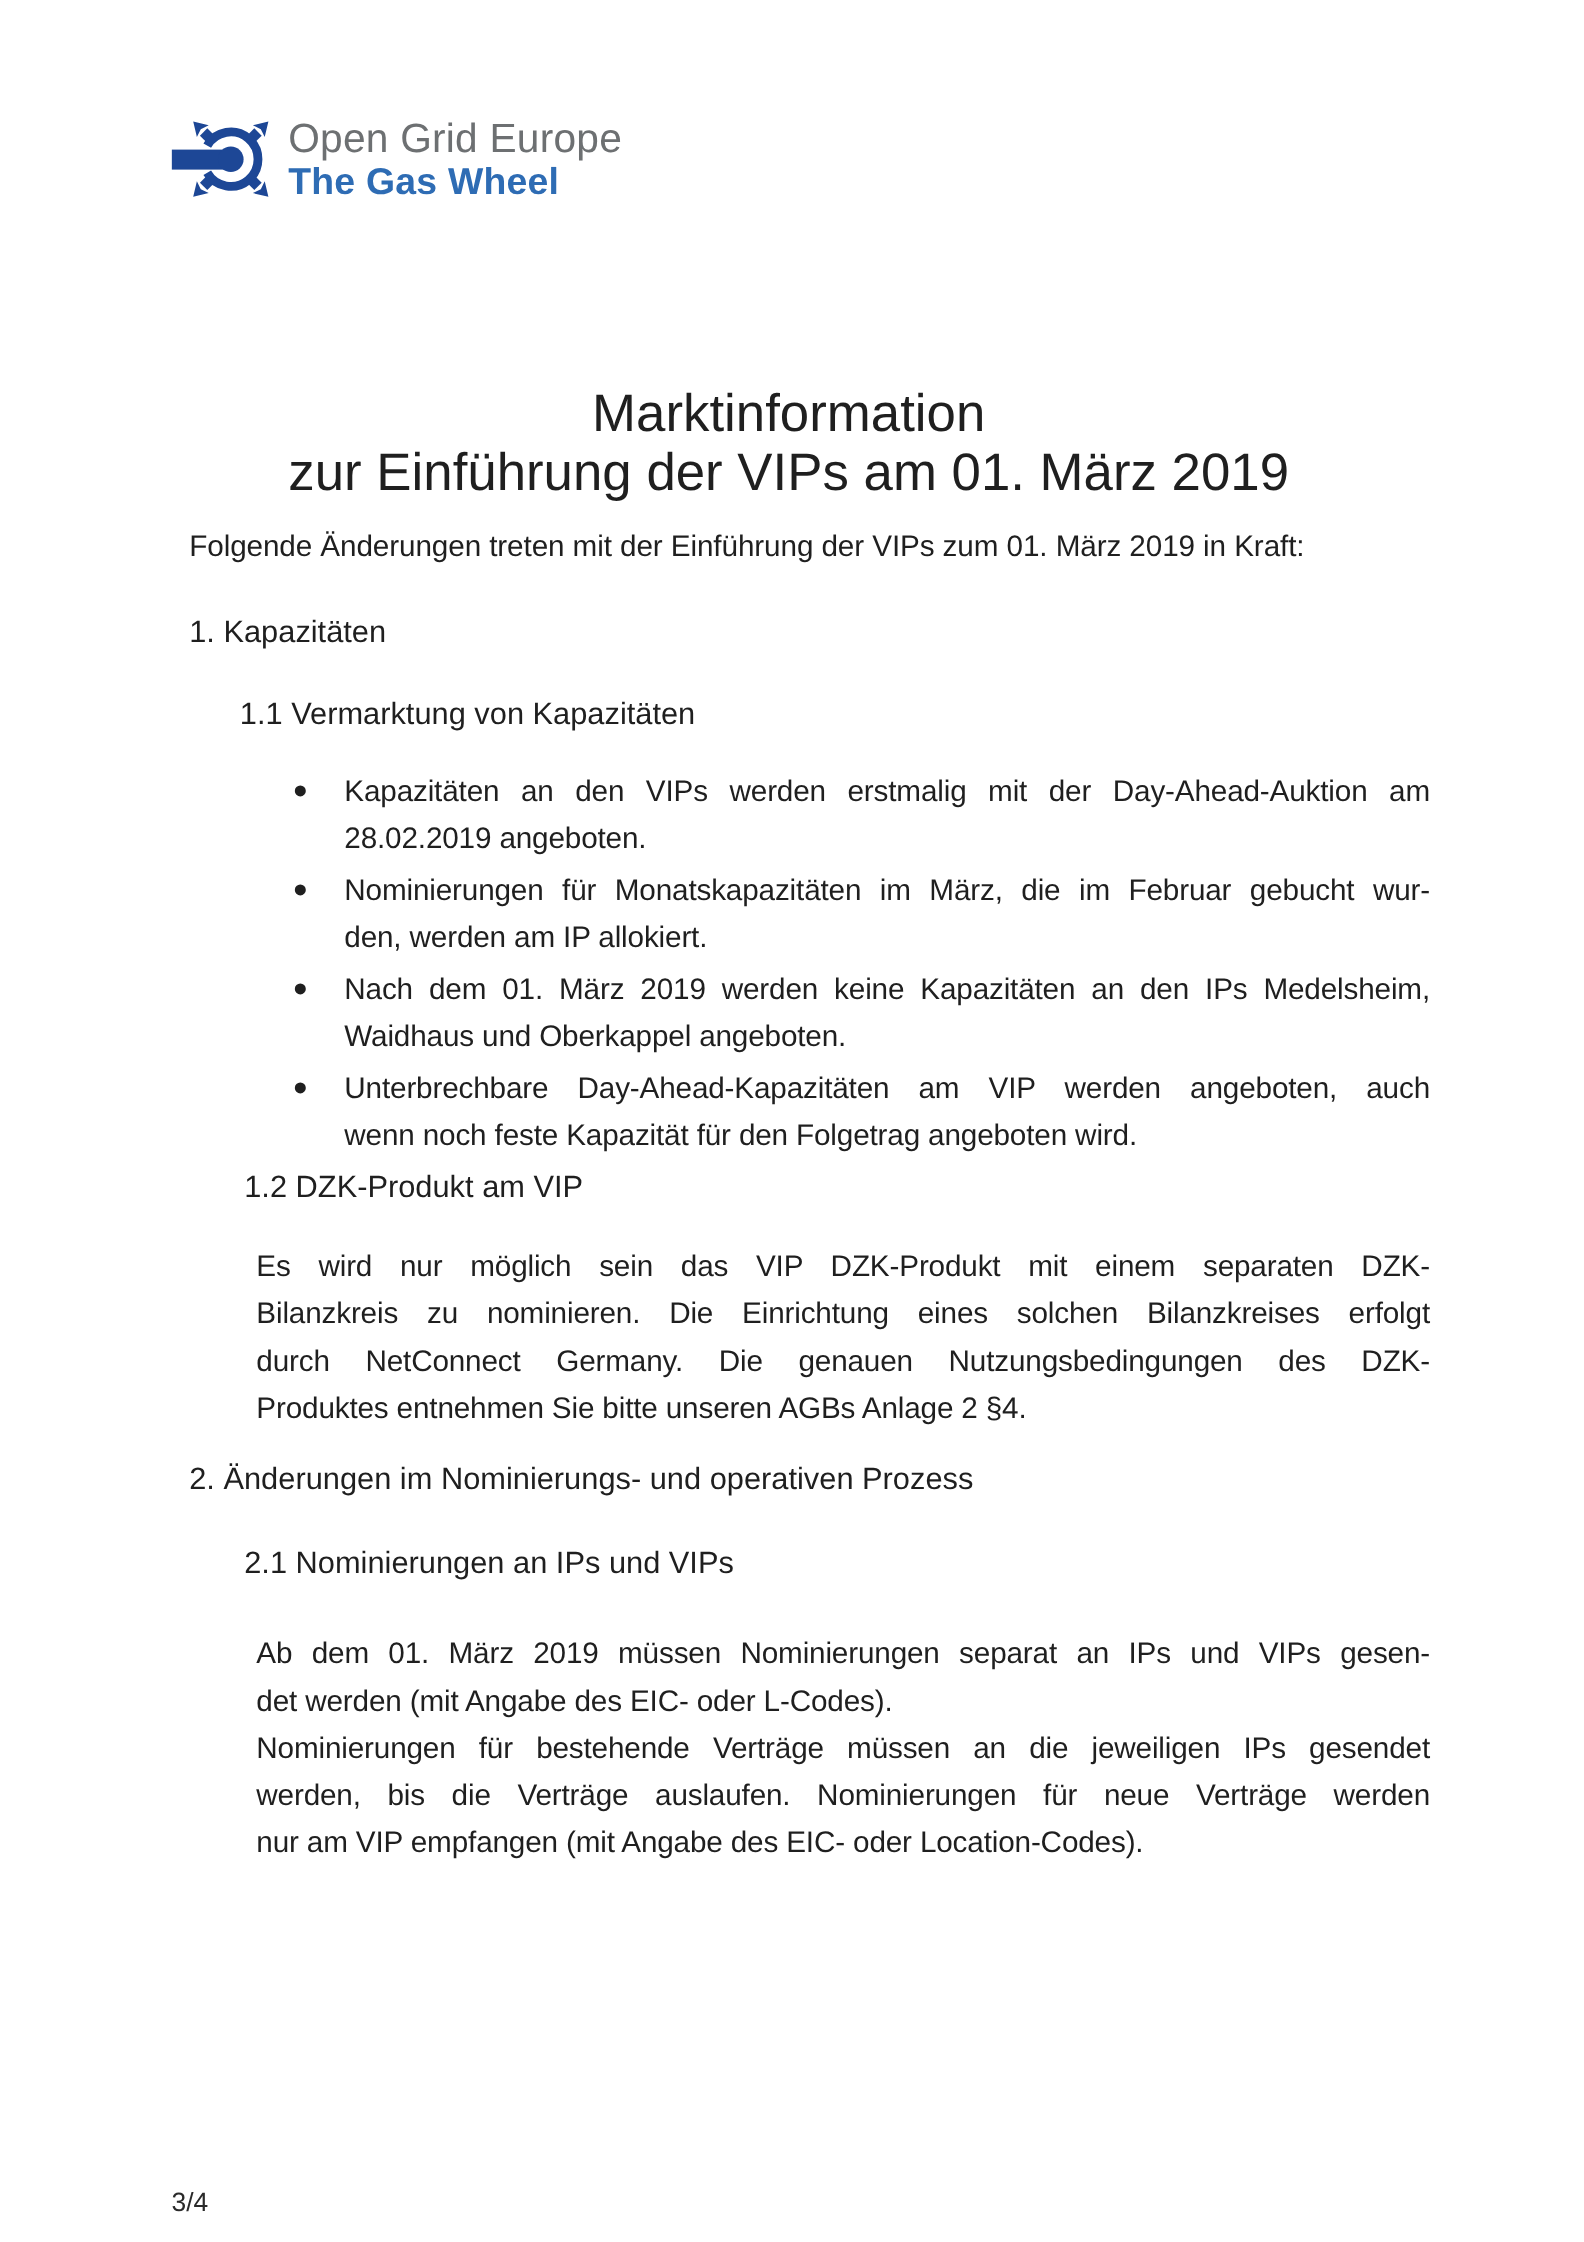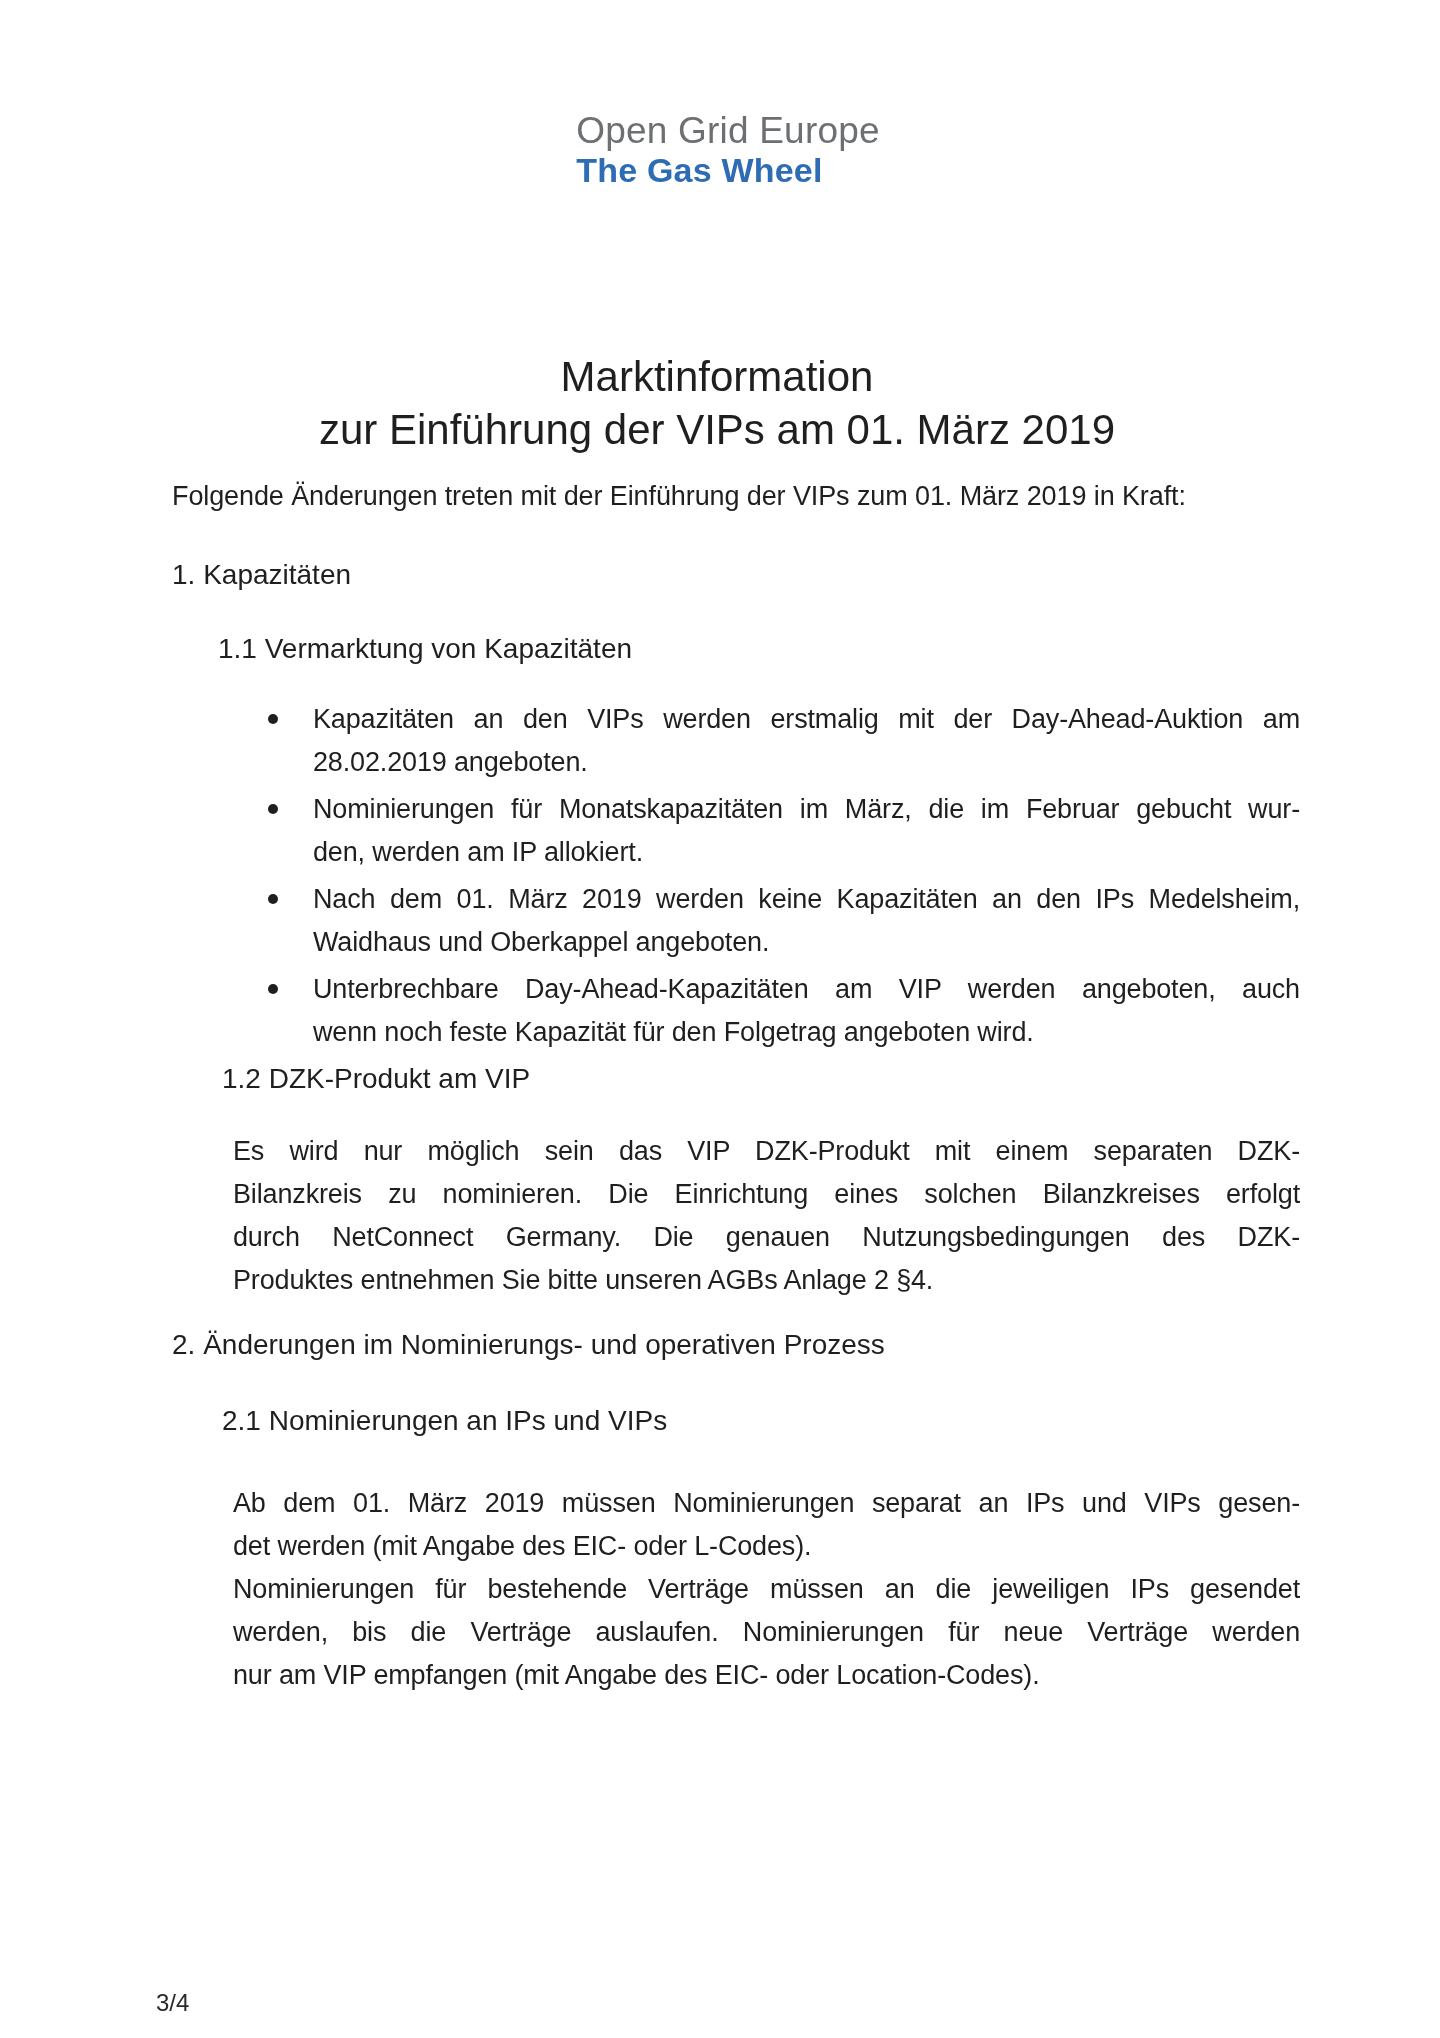--- a/index.html
+++ b/index.html
@@ -3,27 +3,27 @@
 <meta charset="utf-8">
 <style>
   html,body{margin:0;padding:0;}
   body{
     width:1440px;height:2038px;background:#ffffff;position:relative;
     font-family:"Liberation Sans", sans-serif;color:#1f1f1f;overflow:hidden;
   }
   .page{position:relative;width:1440px;height:2038px;padding:0 140px 0 172px;box-sizing:border-box;}
 
   
-  .logo{display:flex;align-items:center;gap:10px;margin:100px 0 0 -16px;height:88px;flex-direction:column;}
+  .logo{display:flex;align-items:center;gap:10px;margin:100px 0 0 -16px;height:88px;}
   .logo-text{display:flex;flex-direction:column;justify-content:center;}
   .logo-name{font-size:37px;line-height:42px;color:#6d7072;letter-spacing:0.2px;}
   .logo-tagline{font-size:34px;line-height:38px;font-weight:bold;color:#2e6cb4;margin-top:-1px;letter-spacing:0.2px;}
 
   
-  .doc-title{margin:162px 0 0 -38px;text-align:center;font-weight:normal;font-size:42px;line-height:53px;}
+  .doc-title{margin:162px 0 0 -38px;text-align:center;font-weight:normal;font-size:48px;line-height:53px;}
   .doc-title span{display:block;}
 
   
   .intro{margin:22px 0 0 0;font-size:27px;line-height:36px;letter-spacing:-0.1px;}
   h2,h3{font-weight:normal;font-size:28px;line-height:38px;margin:0;}
   h2.s1{margin-top:42px;}
   h3.h11{margin:36px 0 0 46px;}
   h3.h12{margin:6px 0 0 50px;}
   h2.s2{margin-top:24px;}
   h3.h21{margin:38px 0 0 50px;}

